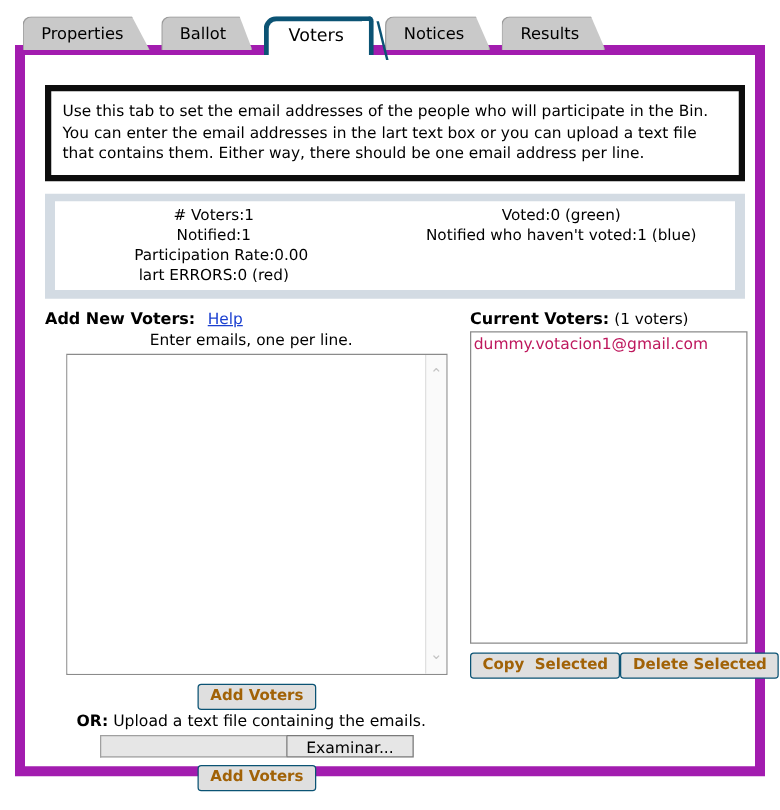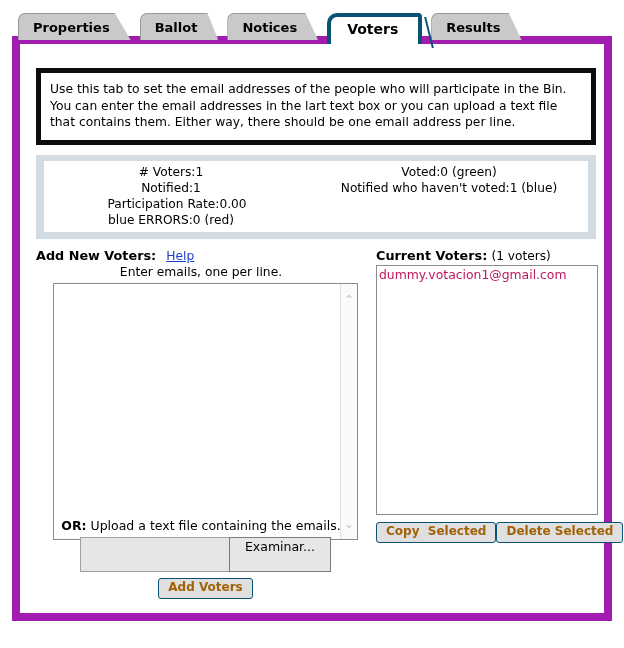--- a/index.html
+++ b/index.html
@@ -30,21 +30,21 @@
     z-index: 3;
   }
   .tab {
     position: relative;
     height: 27px;
     margin-right: 9px;
     padding: 0 16px 0 14px;
     display: flex;
     align-items: center;
     justify-content: center;
-    font-weight: bold;
+    font-weight: normal;
     font-size: 13px;
     line-height: 1;
     white-space: nowrap;
     box-sizing: border-box;
     cursor: pointer;
   }
   .tab.inactive {
     background: #c9c9c9;
     color: #000000;
     border: 1px solid #9a9a9a;
@@ -272,38 +272,38 @@
     margin-top: 7px;
     display: flex;
     justify-content: space-between;
     width: 222px;
   }
 
   
   #upload-section {
     position: absolute;
     left: 16px;
-    top: 474px;
+    top: 525px;
     width: 330px;
   }
   #upload-label {
     text-align: center;
     font-size: 12.5px;
     margin-bottom: 4px;
   }
   #file-row {
     margin-left: 17px;
     width: 305px;
     display: flex;
     justify-content: center;
   }
   #file-input-fake {
     display: flex;
     width: 251px;
-    height: 35px;
+    height: 18px;
     box-sizing: border-box;
     cursor: pointer;
   }
   #file-input-text {
     flex: 1;
     background: #e6e6e6;
     border: 1px solid #a0a0a0;
     border-right: none;
     box-sizing: border-box;
   }
@@ -328,25 +328,25 @@
 </head>
 <body>
 
 <div id="tab-bar">
   <div class="tab inactive">
     <span>Properties</span>
   </div>
   <div class="tab inactive">
     <span>Ballot</span>
   </div>
+  <div class="tab active">
+    <span>Voters</span>
+  </div>
   <div class="tab inactive">
     <span>Notices</span>
-  </div>
-  <div class="tab active">
-    <span>Voters</span>
   </div>
   <div class="tab inactive">
     <span>Results</span>
   </div>
 </div>
 
 <div id="frame">
 
   <div id="instruction-box">
     <span>Use this tab to set the email addresses of the people who will participate in the Bin. You can enter the email addresses in the lart text box or you can upload a text file that contains them. Either way, there should be one email address per line.</span>
@@ -359,21 +359,21 @@
         <div class="stats-cell-right">Voted:0 (green)</div>
       </div>
       <div class="stats-row">
         <div class="stats-cell-left">Notified:1</div>
         <div class="stats-cell-right">Notified who haven't voted:1 (blue)</div>
       </div>
       <div class="stats-row">
         <div class="stats-cell-right">Participation Rate:0.00</div>
       </div>
       <div class="stats-row">
-        <div class="stats-cell-left">blue ERRORS:0 (red)</div>
+        <div class="stats-cell-left">lart ERRORS:0 (red)</div>
         <div class="stats-cell-right"></div>
       </div>
     </div>
   </div>
 
   <div id="add-column">
     <div class="col-title">
       <b>Add New Voters:</b><a class="help-link">Help</a>
     </div>
     <div class="col-sub">Enter emails, one per line.</div>

